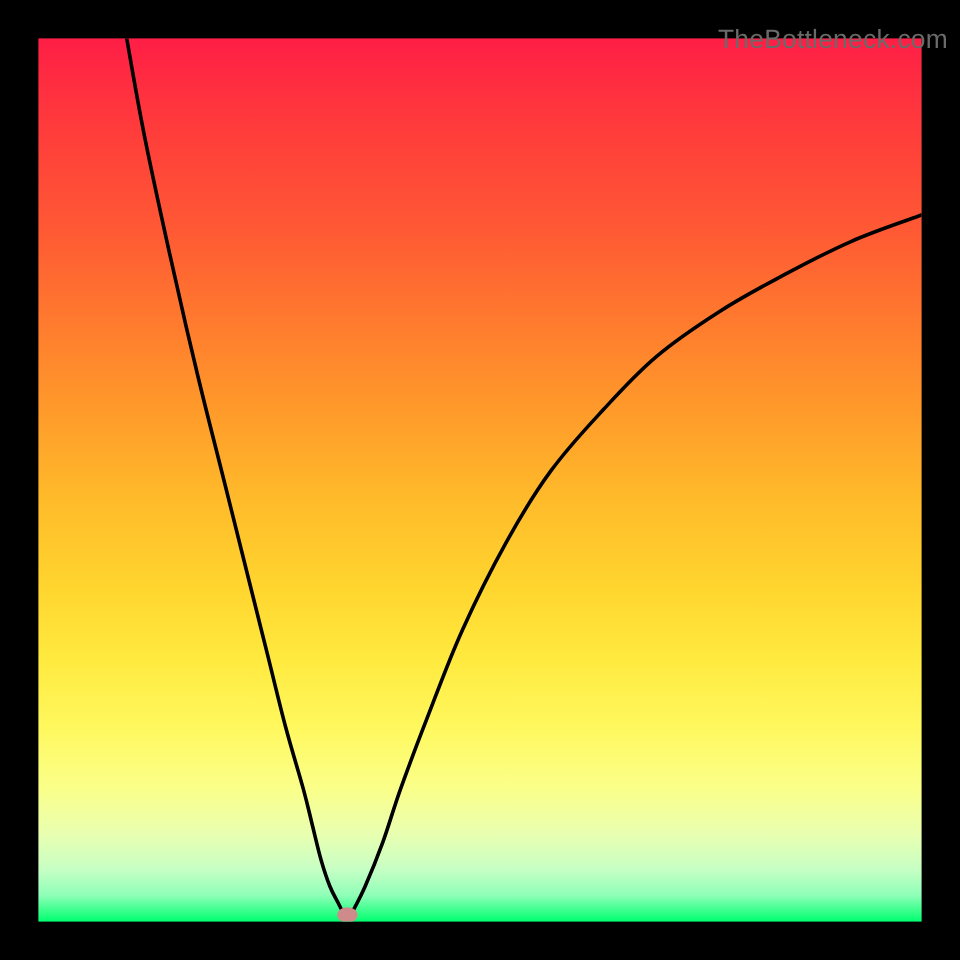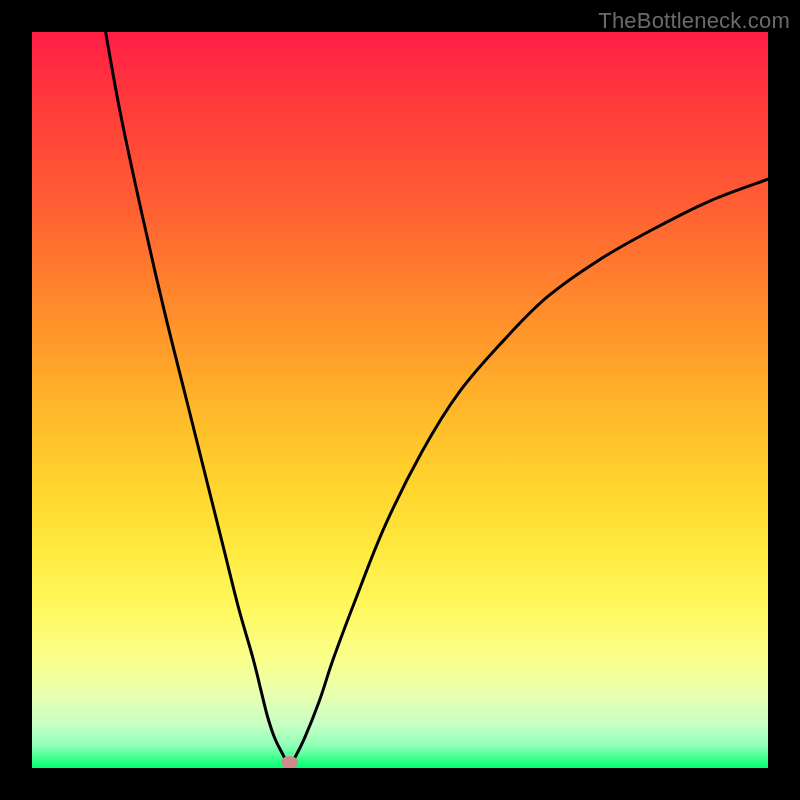--- a/index.html
+++ b/index.html
@@ -38,21 +38,21 @@
       #e9ffb0 90%,
       #c8ffc4 94%,
       #8fffb8 97%,
       #2fff87 99%,
       #00ff70 100%
     );
     overflow: hidden;
   }
   .watermark {
     position: absolute;
-    top: 8px;
+    top: 20px;
     right: 10px;
     color: #6a6a6a;
     font-size: 22px;
     letter-spacing: 0.2px;
   }
   svg.curve {
     position: absolute;
     left: 0;
     top: 0;
     width: 736px;

